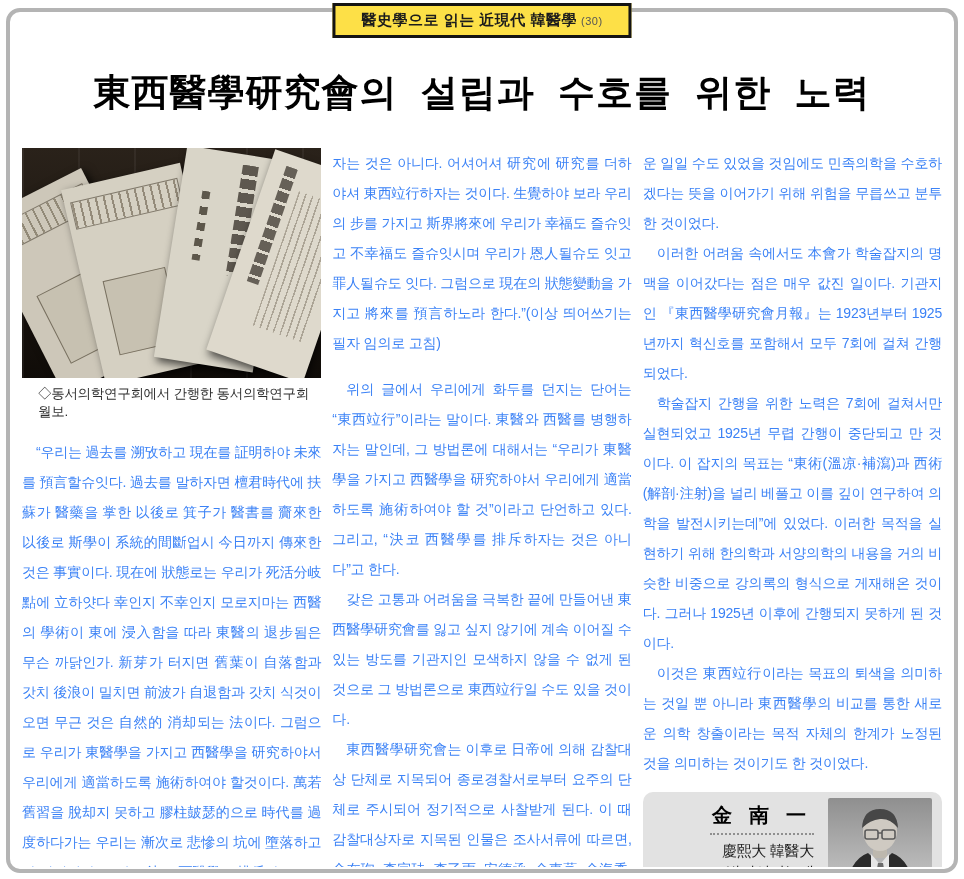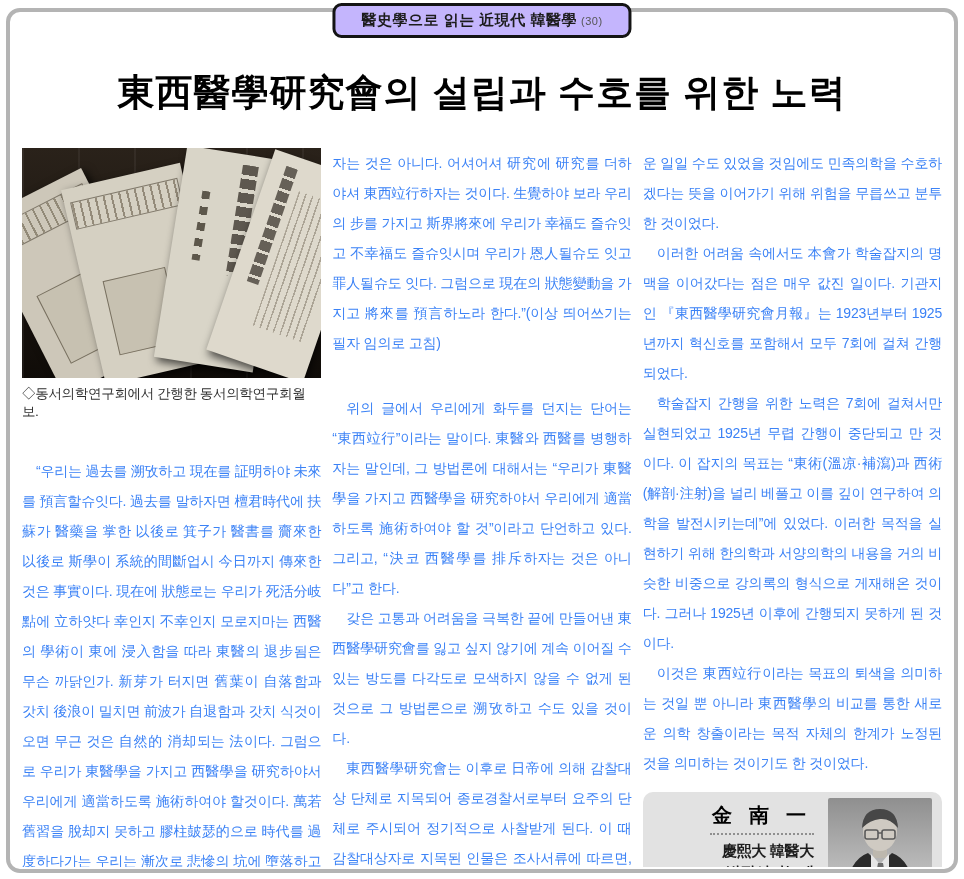--- a/index.html
+++ b/index.html
@@ -6,28 +6,28 @@
   body{
     width:964px;height:879px;position:relative;background:#ffffff;
     font-family:"Liberation Sans",sans-serif;color:#1c1c1c;overflow:hidden;
   }
   .frame{
     position:absolute;left:6px;top:8px;right:6px;bottom:6px;
     border:4px solid #b4b4b4;border-radius:14px;pointer-events:none;
   }
   .header-box{
     position:absolute;top:3px;left:50%;transform:translateX(-50%);
-    background:#c4b5fd;border:3px solid #141414;border-radius:9px;
+    background:#fde047;border:3px solid #141414;border-radius:0;
     padding:5px 26px;font-size:15px;font-weight:bold;white-space:nowrap;z-index:3;
     letter-spacing:0.5px;
   }
   .header-box .issue{font-size:11px;font-weight:normal;color:#555;margin-left:4px;}
   .title{
     position:absolute;top:68px;left:0;width:100%;margin:0;text-align:center;
-    font-family:Liberation Sans, sans-serif;font-weight:bold;font-size:37px;
+    font-family:Liberation Mono, monospace;font-weight:bold;font-size:37px;
     letter-spacing:1px;color:#000;
   }
   .columns{
     position:absolute;left:22px;right:22px;top:148px;bottom:12px;
     display:flex;gap:11px;overflow:hidden;
   }
   .col{flex:1;min-width:0;}
   .photo{
     position:relative;width:100%;height:230px;overflow:hidden;
     background:linear-gradient(180deg,#2a221a 0%,#1b1510 55%,#100c08 100%);
@@ -59,39 +59,39 @@
     background:repeating-linear-gradient(180deg,#5d574b 0 8px,transparent 8px 16px);
   }
   .c4::before{
     content:"";position:absolute;left:16px;top:12px;width:12px;height:122px;
     background:repeating-linear-gradient(180deg,#48423a 0 10px,transparent 10px 13px);opacity:.8;
   }
   .c4::after{
     content:"";position:absolute;left:36px;top:32px;right:12px;height:142px;
     background:repeating-linear-gradient(90deg,#8a8171 0 1.5px,transparent 1.5px 7px);opacity:.6;
   }
-  .caption{font-size:13.5px;color:#2e2e2e;margin:7px 0 11px 0;letter-spacing:-0.3px;font-family:Liberation Serif, serif;}
+  .caption{font-size:13.5px;color:#2e2e2e;margin:7px 0 11px 16px;letter-spacing:-0.3px;}
   .para{
     margin:0;font-size:14px;line-height:30px;text-align:justify;
     word-break:break-all;letter-spacing:-0.2px;color:#3b82f6;
   }
   .para.indent{text-indent:1em;}
-  .para.gap{margin-top:35px;}
+  .para.gap{margin-top:16px;}
   .author-box{
     margin-top:14px;height:100px;background:#e2e2e2;border-radius:10px;
     display:flex;align-items:center;justify-content:flex-end;gap:14px;
     padding:6px 10px 6px 16px;box-sizing:border-box;
   }
   .author-text{text-align:right;}
   .author-name{
     font-family:"Liberation Serif",serif;font-size:20px;font-weight:bold;
     letter-spacing:6px;color:#000;padding:0 2px 4px 2px;
     border-bottom:2px dotted #8f8f8f;margin-bottom:6px;white-space:nowrap;text-align:right;
   }
-  .author-aff{font-size:15px;font-weight:700;color:#1e1e1e;line-height:1.35;letter-spacing:-0.3px;}
+  .author-aff{font-size:15px;font-weight:400;color:#1e1e1e;line-height:1.35;letter-spacing:-0.3px;}
   .author-photo{width:104px;height:88px;flex:none;border-radius:2px;overflow:hidden;}
 </style>
 </head>
 <body>
 
 <div class="frame"></div>
 
 <div class="header-box">
   <span>醫史學으로 읽는 近現代 韓醫學</span><span class="issue">(30)</span>
 </div>
@@ -110,21 +110,21 @@
     <div class="caption">◇동서의학연구회에서 간행한 동서의학연구회월보.</div>
     <div>
         <p class="para indent gap">“우리는 過去를 溯攷하고 現在를 証明하야 未來를 預言할슈잇다. 過去를 말하자면 檀君時代에 扶蘇가 醫藥을 掌한 以後로 箕子가 醫書를 齎來한 以後로 斯學이 系統的間斷업시 今日까지 傳來한 것은 事實이다. 現在에 狀態로는 우리가 死活分岐點에 立하얏다 幸인지 不幸인지 모로지마는 西醫의 學術이 東에 浸入함을 따라 東醫의 退步됨은 무슨 까닭인가. 新芽가 터지면 舊葉이 自落함과 갓치 後浪이 밀치면 前波가 自退함과 갓치 식것이 오면 무근 것은 自然的 消却되는 法이다. 그럼으로 우리가 東醫學을 가지고 西醫學을 研究하야서 우리에게 適當하도록 施術하여야 할것이다. 萬若 舊習을 脫却지 못하고 膠柱皷瑟的으로 時代를 過度하다가는 우리는 漸次로 悲慘의 坑에 墮落하고야 말것이다. 우리는 決코 西醫學를 排斥하</p>
       </div>
   </div>
 
   <div class="col">
     <div>
         <p class="para">자는 것은 아니다. 어셔어셔 研究에 研究를 더하야셔 東西竝行하자는 것이다. 生覺하야 보라 우리의 步를 가지고 斯界將來에 우리가 幸福도 즐슈잇고 不幸福도 즐슈잇시며 우리가 恩人될슈도 잇고 罪人될슈도 잇다. 그럼으로 現在의 狀態變動을 가지고 將來를 預言하노라 한다.”(이상 띄어쓰기는 필자 임의로 고침)</p>
         <p class="para indent gap">위의 글에서 우리에게 화두를 던지는 단어는 “東西竝行”이라는 말이다. 東醫와 西醫를 병행하자는 말인데, 그 방법론에 대해서는 “우리가 東醫學을 가지고 西醫學을 研究하야서 우리에게 適當하도록 施術하여야 할 것”이라고 단언하고 있다. 그리고, “決코 西醫學를 排斥하자는 것은 아니다”고 한다.</p>
-        <p class="para indent">갖은 고통과 어려움을 극복한 끝에 만들어낸 東西醫學研究會를 잃고 싶지 않기에 계속 이어질 수 있는 방도를 다각도로 모색하지 않을 수 없게 된 것으로 그 방법론으로 溯攷하고 수도 있을 것이다.</p>
+        <p class="para indent">갖은 고통과 어려움을 극복한 끝에 만들어낸 東西醫學研究會를 잃고 싶지 않기에 계속 이어질 수 있는 방도를 기관지인 모색하지 않을 수 없게 된 것으로 그 방법론으로 東西竝行일 수도 있을 것이다.</p>
         <p class="para indent">東西醫學研究會는 이후로 日帝에 의해 감찰대상 단체로 지목되어 종로경찰서로부터 요주의 단체로 주시되어 정기적으로 사찰받게 된다. 이 때 감찰대상자로 지목된 인물은 조사서류에 따르면, 金在珣, 李完珪, 李乙雨, 安德承, 金東薫, 金海秀, 金永薫, 高用直, 朴麟緖, 康華植, 蔡禎錫, 廉德臣, 韓穆淵, 吳政柱, 李碩模, 都殷珪, 李仁宅, 孔庠魯, 李胤烈, 鄭熙澤, 安孝式, 崔斗郷, 金明汝, 金鍾德, 李元模, 金鳳翼, 李容求, 劉椙永, 金渡圭, 金翼模, 金榮培, 李世林, 徐丙周, 權寧國, 金膜濟, 朴喆和, 洪淳昇, 朴澄魯, 朴永靑, 田光玉, 金練煥, 金永長, 鄭謙時, 張斗熙, 金洙益, 崔弘善, 柳技榮, 尹成淳, 金聖玉, 金來濟, 李錫培, 李香榮, 池東燮, 洪在皥, 金相高, 宋鎭禹, 池錫永, 尹相允, 金性璂, 李善豊, 金聖旭, 李庠原, 韓秉璉 등이었다.</p>
       </div>
   </div>
 
   <div class="col">
     <div>
         <p class="para">운 일일 수도 있었을 것임에도 민족의학을 수호하겠다는 뜻을 이어가기 위해 위험을 무릅쓰고 분투한 것이었다.</p>
         <p class="para indent">이러한 어려움 속에서도 本會가 학술잡지의 명맥을 이어갔다는 점은 매우 값진 일이다. 기관지인 『東西醫學研究會月報』는 1923년부터 1925년까지 혁신호를 포함해서 모두 7회에 걸쳐 간행되었다.</p>
         <p class="para indent">학술잡지 간행을 위한 노력은 7회에 걸쳐서만 실현되었고 1925년 무렵 간행이 중단되고 만 것이다. 이 잡지의 목표는 “東術(溫凉·補瀉)과 西術(解剖·注射)을 널리 베풀고 이를 깊이 연구하여 의학을 발전시키는데”에 있었다. 이러한 목적을 실현하기 위해 한의학과 서양의학의 내용을 거의 비슷한 비중으로 강의록의 형식으로 게재해온 것이다. 그러나 1925년 이후에 간행되지 못하게 된 것이다.</p>
         <p class="para indent">이것은 東西竝行이라는 목표의 퇴색을 의미하는 것일 뿐 아니라 東西醫學의 비교를 통한 새로운 의학 창출이라는 목적 자체의 한계가 노정된 것을 의미하는 것이기도 한 것이었다.</p>

